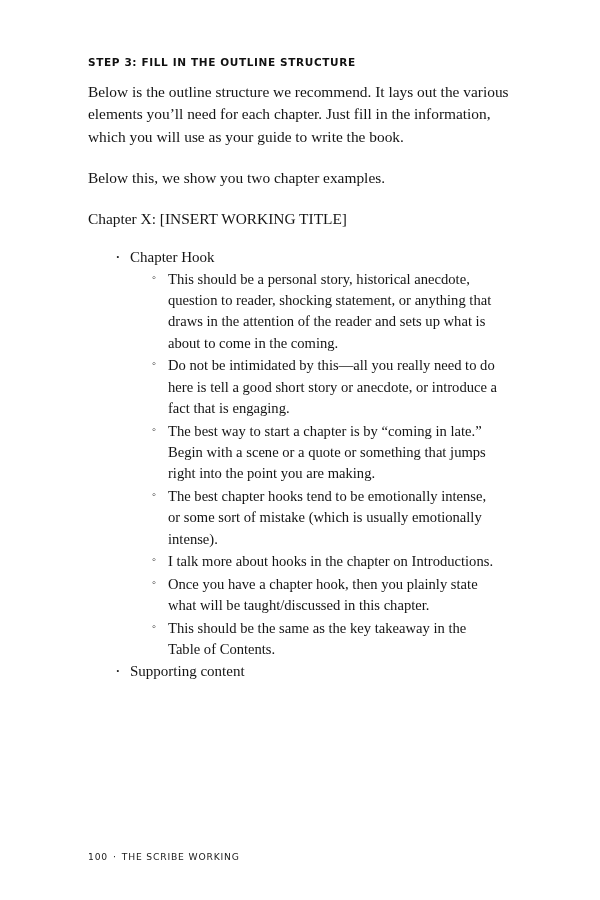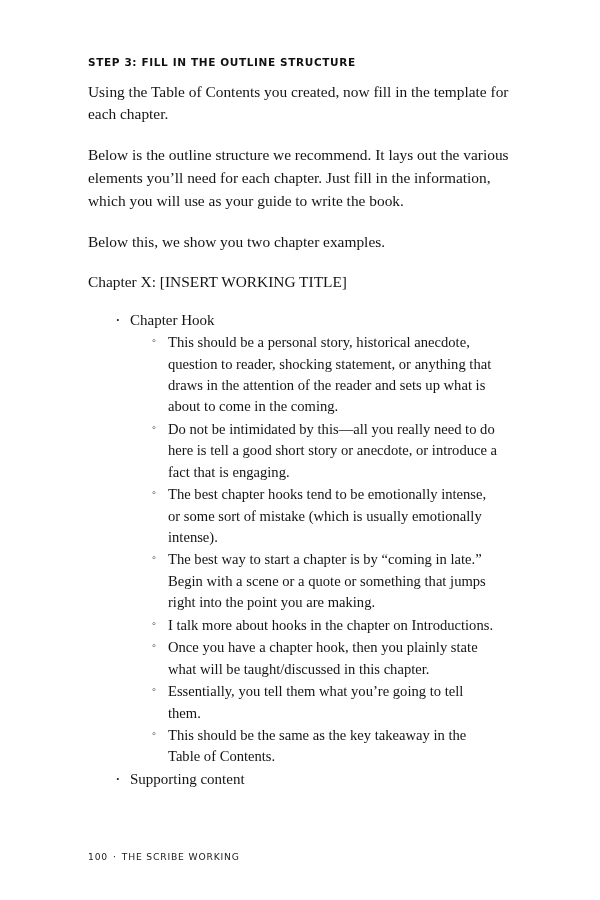--- a/index.html
+++ b/index.html
@@ -102,46 +102,44 @@
     margin: 0 5px;
   }
 </style>
 </head>
 <body>
 
 <div class="page">
 
   <h2 class="section-heading">STEP 3: FILL IN THE OUTLINE STRUCTURE</h2>
 
-  <p class="body-text">Using the Table of Contents you created, now fill in the template for each chapter.</p>
 
 
   <p class="body-text">Below is the outline structure we recommend. It lays out the various elements you’ll need for each chapter. Just fill in the information, which you will use as your guide to write the book.</p>
 
   <p class="body-text">Below this, we show you two chapter examples.</p>
 
   <p class="chapter-title">Chapter X: [INSERT WORKING TITLE]</p>
 
   <ul class="level1">
 
     <li>
       <div class="l1-text">Chapter Hook</div>
       <ul class="level2">
         <li>This should be a personal story, historical anecdote, question to reader, shocking statement, or anything that draws in the attention of the reader and sets up what is about to come in the coming.</li>
         <li>Do not be intimidated by this—all you really need to do here is tell a good short story or anecdote, or introduce a fact that is engaging.</li>
+        <li>The best way to start a chapter is by “coming in late.” Begin with a scene or a quote or something that jumps right into the point you are making.</li>
         <li>The best chapter hooks tend to be emotionally intense, or some sort of mistake (which is usually emotionally intense).</li>
-        <li>The best way to start a chapter is by “coming in late.” Begin with a scene or a quote or something that jumps right into the point you are making.</li>
         <li>I talk more about hooks in the chapter on Introductions.</li>
       </ul>
     </li>
 
     <li>
       <ul class="level2">
         <li>Once you have a chapter hook, then you plainly state what will be taught/discussed in this chapter.</li>
-        <li>Essentially, you tell them what you’re going to tell them.</li>
         <li>This should be the same as the key takeaway in the Table of Contents.</li>
       </ul>
     </li>
 
     <li>
       <div class="l1-text">Supporting content</div>
     </li>
 
   </ul>
 

